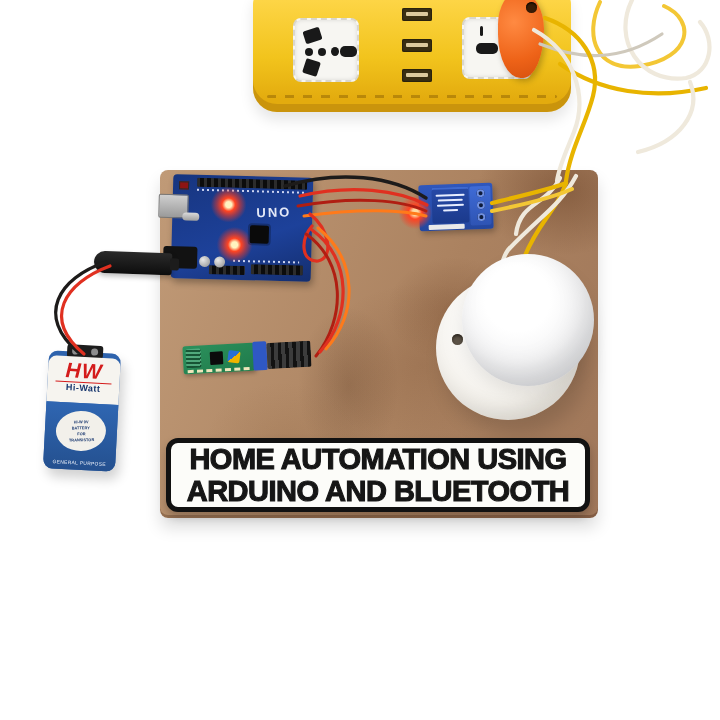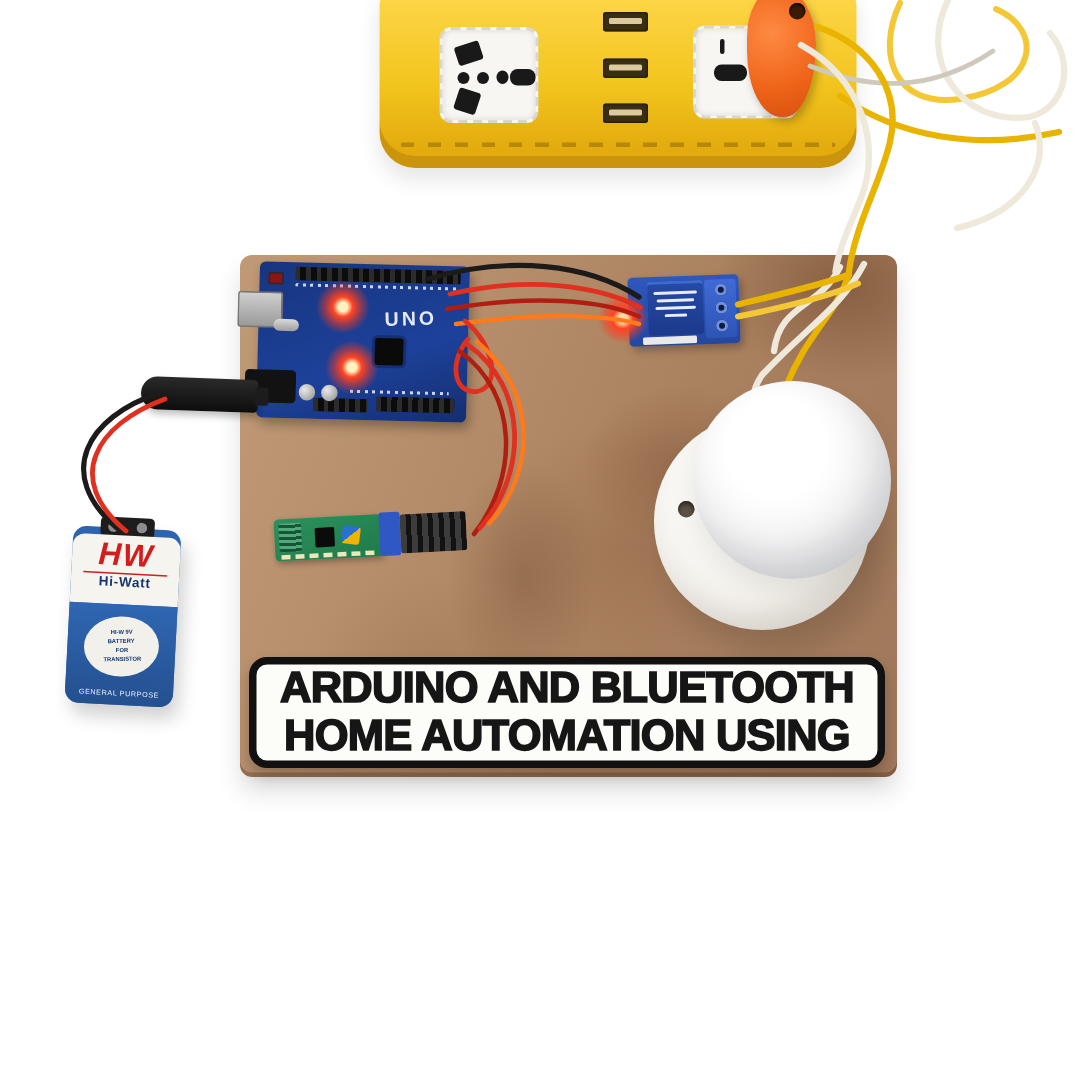--- a/index.html
+++ b/index.html
@@ -264,17 +264,17 @@
     <path class="w wk" d="M106,262 C58,278 36,316 78,352"></path>
     <path class="w wr" d="M110,266 C64,283 42,319 84,354"></path>
   </svg>
 
   <div class="holder">
     <div class="holder-hole"></div>
   </div>
   <div class="bulb"></div>
 
   <div class="plate">
+    <div>HOME AUTOMATION USING</div>
     <div>ARDUINO AND BLUETOOTH</div>
-    <div>HOME AUTOMATION USING</div>
   </div>
 
 </div>
 
 </body></html>

